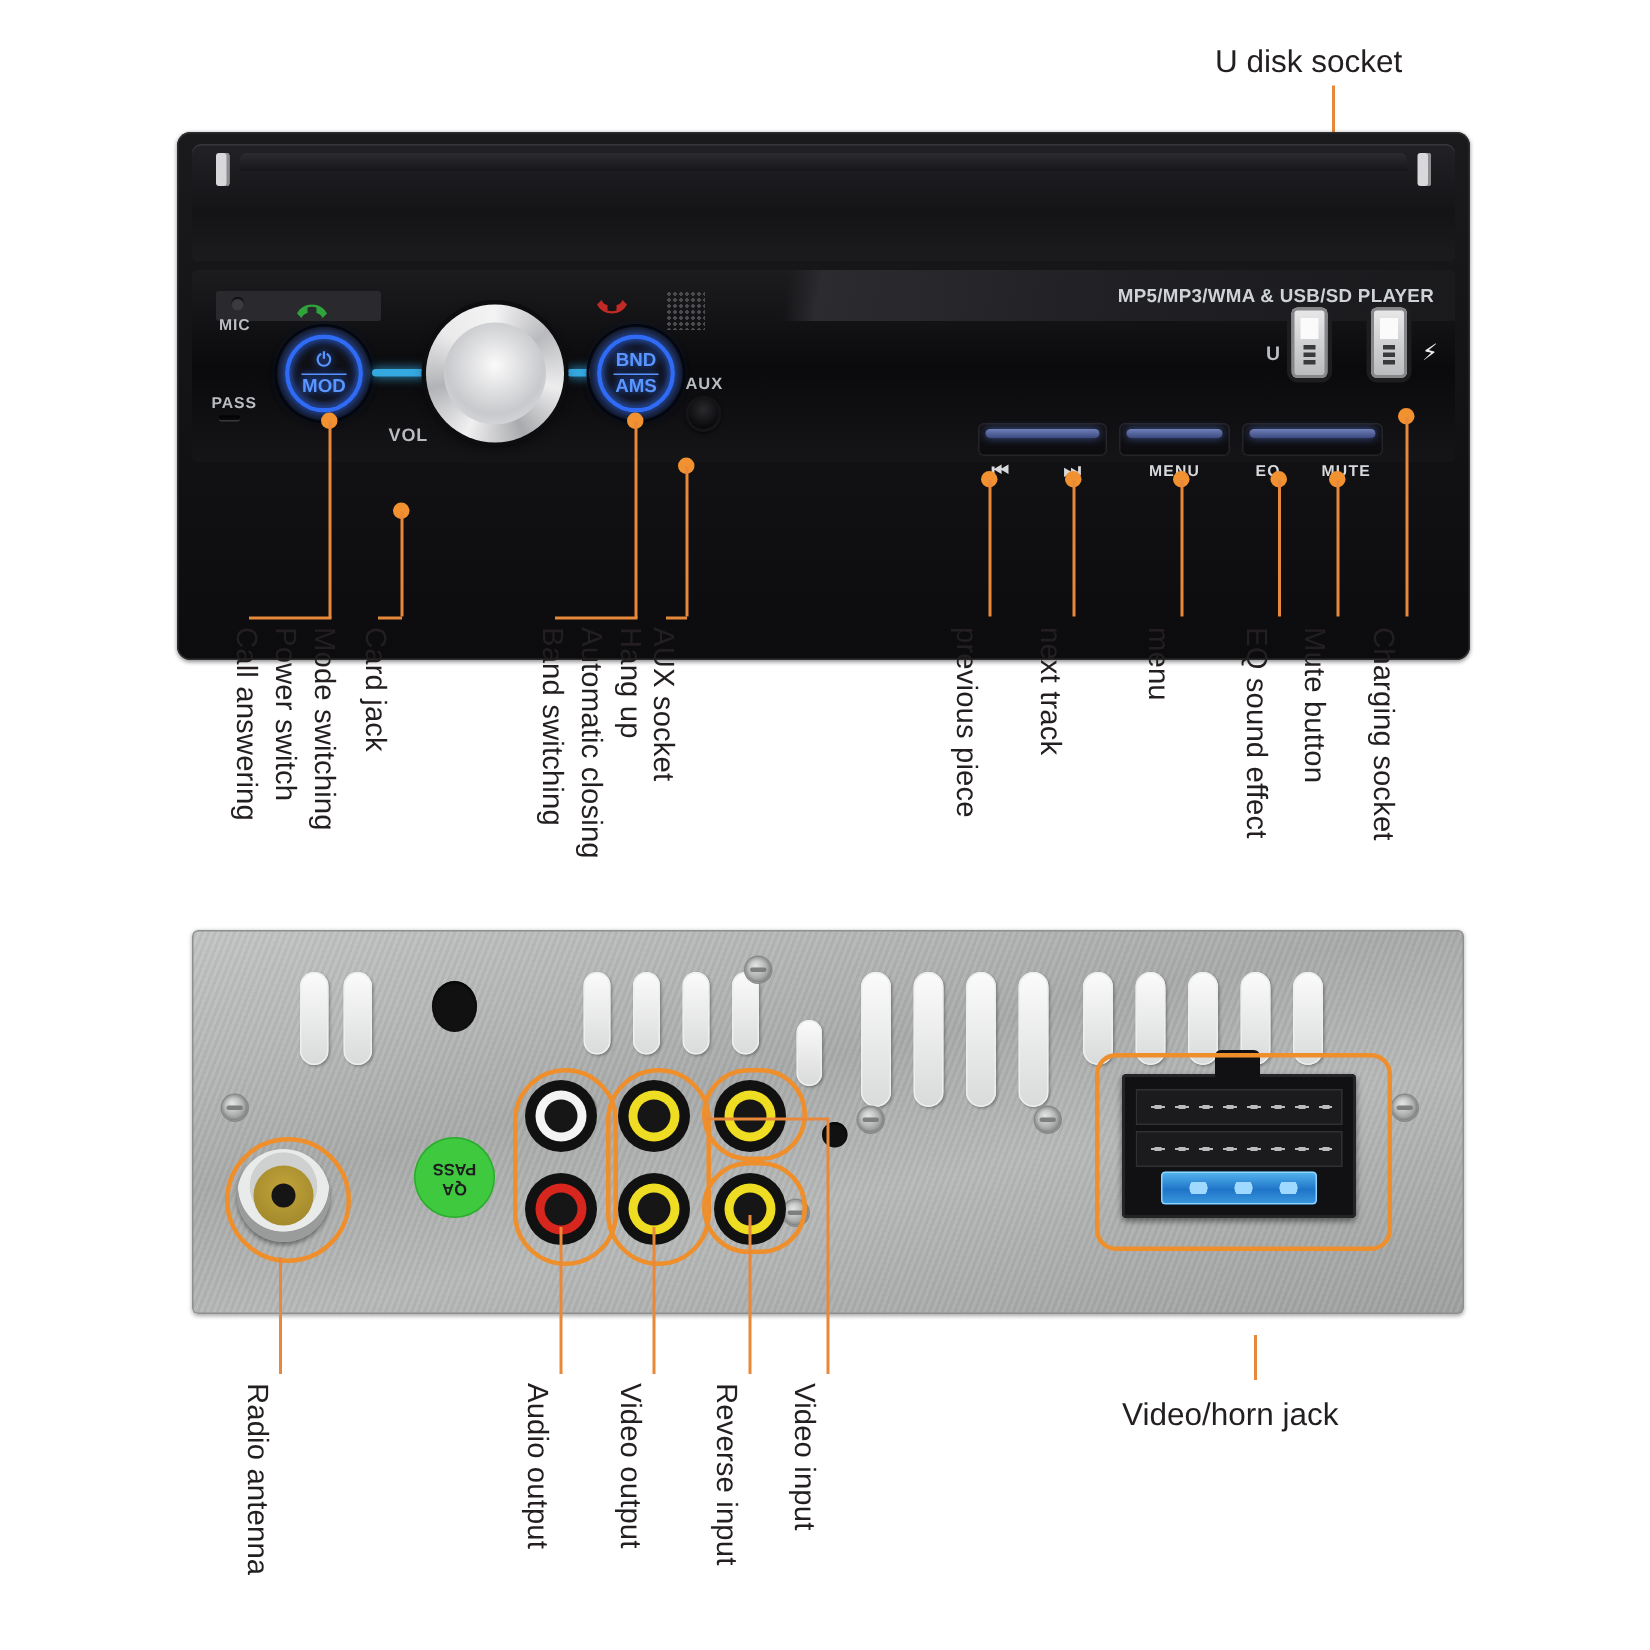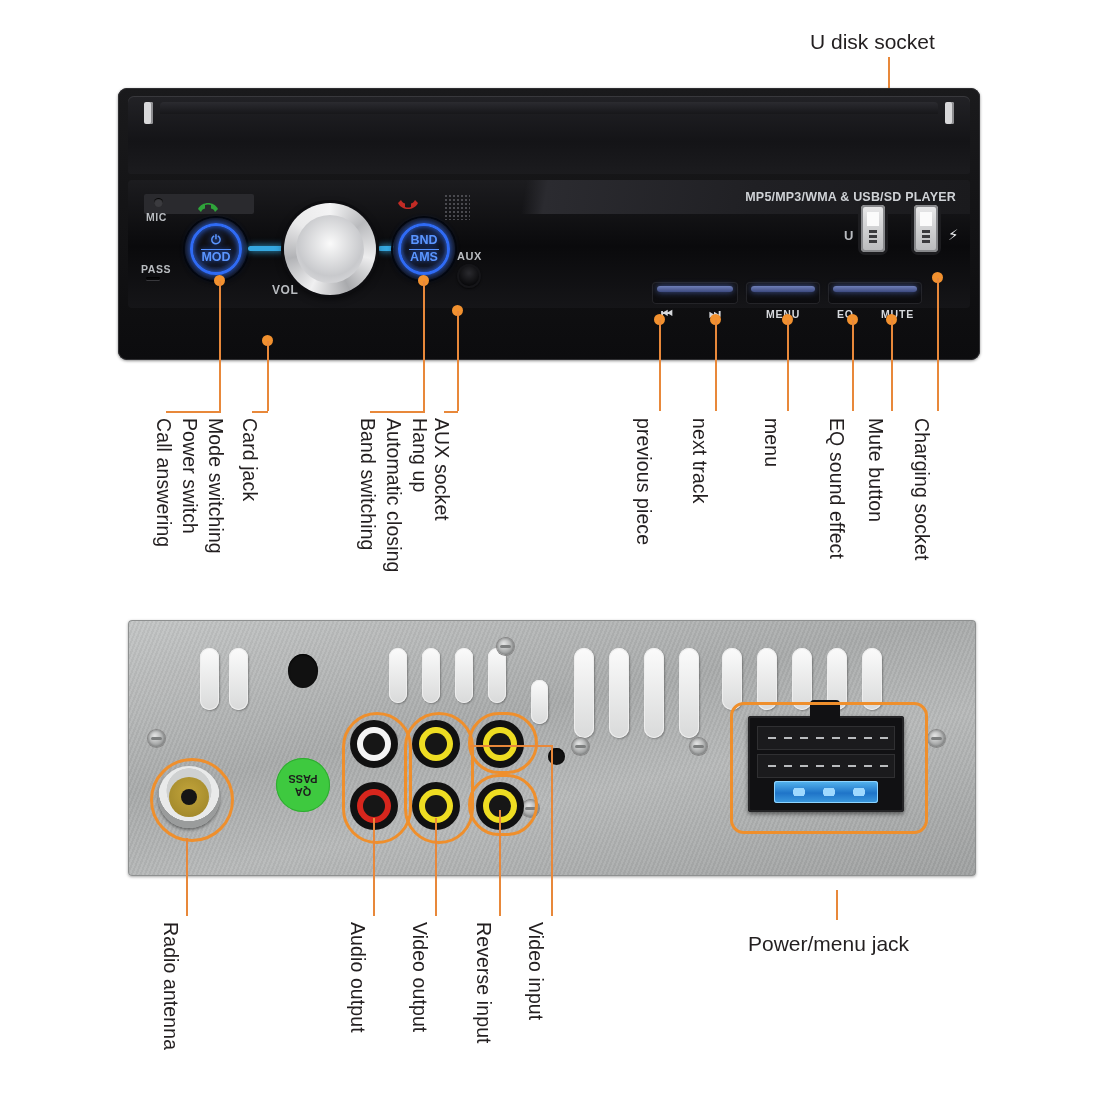--- a/index.html
+++ b/index.html
@@ -12,21 +12,21 @@
   .lead-v{width:2px;}
   .lead-h{height:2px;}
   .dot{position:absolute;width:11px;height:11px;border-radius:50%;background:#f2912f;}
   .vlabel{position:absolute;white-space:nowrap;font-size:19.5px;line-height:1;
           transform-origin:0 0;transform:rotate(90deg);letter-spacing:.1px;color:#231f20;}
   .hlabel{position:absolute;white-space:nowrap;font-size:21px;color:#231f20;}
   .hl-box{position:absolute;border:3px solid #ef8f2c;border-radius:14px;}
   .hl-oval{position:absolute;border:3px solid #ef8f2c;border-radius:60px;}
 
   
-  .front{position:absolute;left:118px;top:88px;width:862px;height:272px;
+  .front{position:absolute;left:118px;top:88px;width:862px;height:352px;
          background:linear-gradient(#1a1a1c,#0c0c0e);border-radius:9px;
          box-shadow:inset 0 0 0 1px #2e2e31, 0 1px 3px rgba(0,0,0,.45);}
   .fp-top{position:absolute;left:10px;top:8px;width:842px;height:78px;
           background:linear-gradient(#222226,#141417 58%,#1b1b1e);
           border-radius:6px 6px 3px 3px;box-shadow:inset 0 1px 0 #38383c;}
   .fp-top::before{content:"";position:absolute;left:32px;right:32px;top:6px;height:12px;
           background:linear-gradient(#2b2b30,#17171a);border-radius:4px 4px 0 0;}
   .fp-clip{position:absolute;width:9px;height:22px;top:6px;background:#d8d8da;border-radius:2px;
           box-shadow:inset -2px 0 0 #8d8d90;}
   .fp-clip.l{left:16px;} .fp-clip.r{right:16px;}
@@ -172,21 +172,21 @@
           <span>⏻</span>
           <span class="div"></span>
           <span>MOD</span>
         </div>
       </div>
 
       <div class="glow-bar" style="left:120px;top:66px;width:38px;"></div>
       <div class="glow-bar" style="left:250px;top:66px;width:30px;"></div>
 
       <div class="vol" style="left:156px;top:23px;"></div>
-      <div class="tiny-lbl" style="left:144px;top:103px;font-size:12px;">VOL</div>
+      <div class="tiny-lbl" style="left:131px;top:103px;font-size:12px;">VOL</div>
 
       <div class="knob-ring" style="left:265px;top:38px;">
         <div class="knob-txt">
           <span>BND</span>
           <span class="div"></span>
           <span>AMS</span>
         </div>
       </div>
 
       <div class="grille" style="left:316px;top:14px;"></div>
@@ -364,15 +364,15 @@
   <div class="vlabel" style="left:429px;top:922px;">Video output</div>
 
   <div class="lead lead-v" style="left:499px;top:810px;height:106px;"></div>
   <div class="vlabel" style="left:493px;top:922px;">Reverse input</div>
 
   <div class="lead lead-h" style="left:470px;top:745px;width:82px;"></div>
   <div class="lead lead-v" style="left:551px;top:745px;height:171px;"></div>
   <div class="vlabel" style="left:545px;top:922px;">Video input</div>
 
   <div class="lead lead-v" style="left:836px;top:890px;height:30px;"></div>
-  <div class="hlabel" style="left:748px;top:932px;">Power/menu jack</div>
+  <div class="hlabel" style="left:748px;top:932px;">Video/horn jack</div>
 
 </div>
 
 </body></html>

